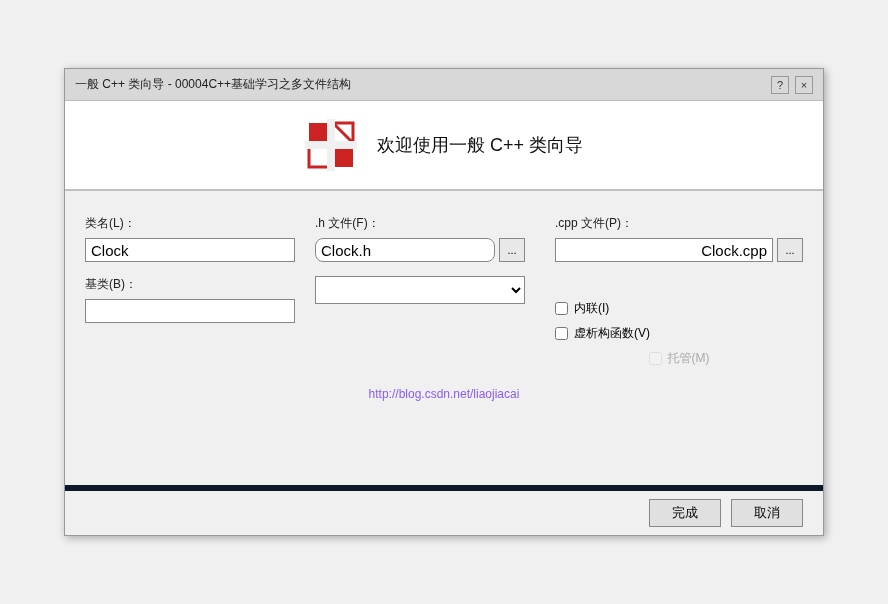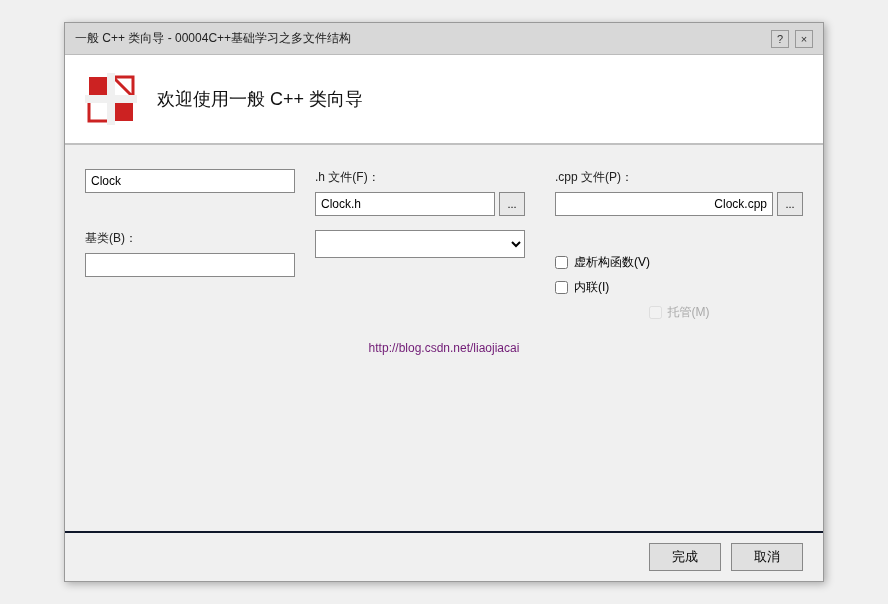--- a/index.html
+++ b/index.html
@@ -9,21 +9,21 @@
       background: #f0f0f0;
       display: flex;
       justify-content: center;
       align-items: center;
       width: 888px;
       height: 604px;
       overflow: hidden;
     }
     .dialog {
       width: 760px;
-      height: 560px;
+      height: 468px;
       background: #f0f0f0;
       border: 1px solid #999;
       box-shadow: 2px 2px 8px rgba(0,0,0,0.3);
       display: flex;
       flex-direction: column;
     }
     .title-bar {
       background: #d8d8d8;
       border-bottom: 1px solid #bbb;
       padding: 6px 10px;
@@ -58,20 +58,21 @@
       color: #333;
     }
     .header-section {
       background: #ffffff;
       border-bottom: 2px solid #c0c0c0;
       padding: 16px 20px;
       display: flex;
       align-items: center;
       gap: 20px;
       height: 90px;
+      justify-content: center;
     }
     .header-title {
       font-size: 18px;
       font-weight: normal;
       color: #111;
     }
     .content-section {
       flex: 1;
       padding: 24px 20px 10px 20px;
       background: #f0f0f0;
@@ -103,21 +104,21 @@
     }
     .input-row {
       display: flex;
       align-items: center;
       gap: 4px;
     }
     input[type="text"] {
       border: 1px solid #888;
       background: #fff;
       padding: 3px 5px;
-      font-size: 12px;
+      font-size: 15px;
       font-family: inherit;
       height: 24px;
       outline: none;
     }
     .input-full {
       width: 100%;
     }
     .browse-btn {
       width: 26px;
       height: 24px;
@@ -158,26 +159,26 @@
     }
     .checkbox-item.disabled {
       color: #aaa;
       justify-content: center;
     }
     .checkbox-item.disabled input[type="checkbox"] {
       opacity: 0.5;
     }
     .watermark {
       text-align: center;
-      color: #701a75;
+      color: #8b5cf6;
       font-size: 12px;
       margin-top: 20px;
     }
     .footer-section {
-      border-top: 2px solid #0f172a;
+      border-top: 6px solid #0f172a;
       background: #f0f0f0;
       padding: 10px 20px;
       display: flex;
       justify-content: flex-end;
       gap: 10px;
       height: 50px;
       align-items: center;
     }
     .footer-btn {
       width: 72px;
@@ -227,27 +228,28 @@
       </svg>
     </div>
     <h2 class="header-title">欢迎使用一般 C++ 类向导</h2>
   </div>
 
   <div class="content-section">
 
     <div class="form-row">
 
       <div class="form-col form-col-class">
+        <label>类名(L)：</label>
         <input type="text" class="input-full" value="Clock" style="">
       </div>
 
       <div class="form-col form-col-h">
         <label>.h 文件(F)：</label>
         <div class="input-row">
-          <input type="text" style="width: 180px;" value="Clock.h">
+          <input type="text" style="width: 180px; border-radius: 8px;" value="Clock.h">
           <button class="browse-btn">...</button>
         </div>
       </div>
 
       <div class="form-col form-col-cpp">
         <label>.cpp 文件(P)：</label>
         <div class="input-row">
           <input type="text" style="flex: 1 1 0%; text-align: right;" value="Clock.cpp">
           <button class="browse-btn">...</button>
         </div>
@@ -267,25 +269,25 @@
           <option value="protected">protected</option>
           <option value="private">private</option>
         </select>
       </div>
 
       <div class="form-col form-col-cpp">
         <div style="height:18px;"></div>
         <div class="checkbox-group">
           <div class="checkbox-item">
             <input type="checkbox" style="">
-            <span>虚析构函数(V)</span>
+            <span>内联(I)</span>
           </div>
           <div class="checkbox-item">
             <input type="checkbox" style="">
-            <span>内联(I)</span>
+            <span>虚析构函数(V)</span>
           </div>
           <div class="checkbox-item disabled">
             <input type="checkbox" disabled="" style="">
             <span>托管(M)</span>
           </div>
         </div>
       </div>
     </div>
 
     <div class="watermark">

